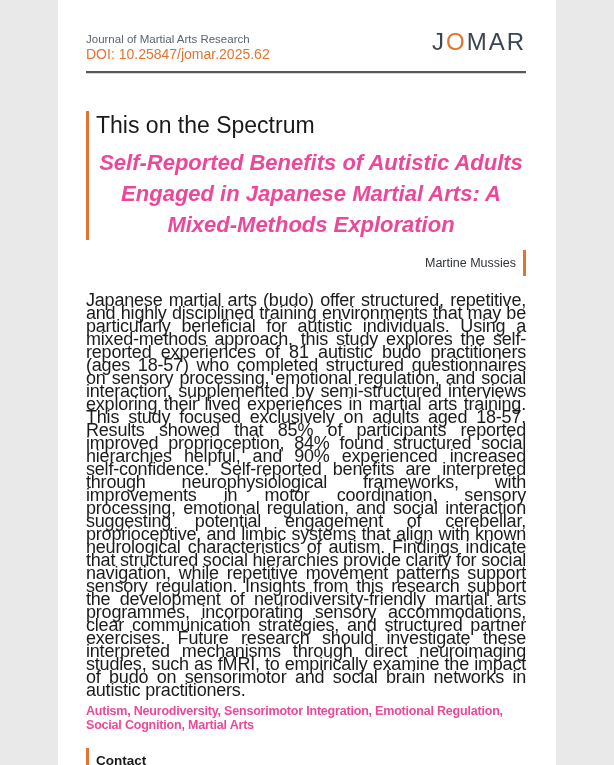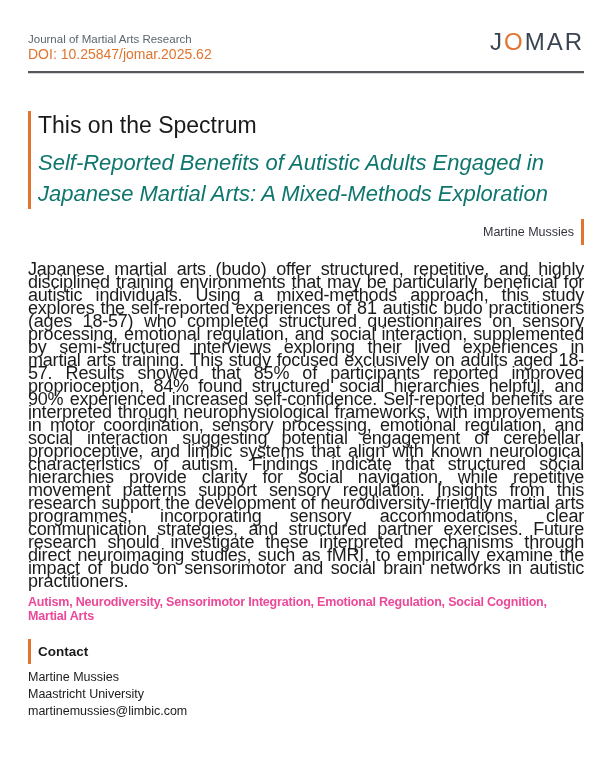--- a/index.html
+++ b/index.html
@@ -7,21 +7,21 @@
     --logo-dark: #3A4551;
     --header-gray: #5A646E;
     --rule-gray: #54585D;
     --text-dark: #1B1B1B;
   }
   * { margin: 0; padding: 0; box-sizing: border-box; }
   html, body { background: #e9e9e9; }
   body { font-family: "Liberation Sans", "DejaVu Sans", sans-serif; }
   .page {
     position: relative;
-    width: 614px;
+    width: 498px;
     height: 765px;
     margin: 0 auto;
     background: #ffffff;
     padding: 26px 30px 0 28px;
     overflow: hidden;
     color: var(--text-dark);
   }
   
   .masthead {
     display: flex;
@@ -67,24 +67,25 @@
   .title-content { padding-left: 7px; }
   .article-title {
     font-size: 23px;
     font-weight: 400;
     line-height: 29px;
     color: #1A1A1A;
   }
   .article-subtitle {
     font-size: 22px;
     font-style: italic;
-    font-weight: 400;
+    font-weight: 700;
     line-height: 31px;
     margin-top: 7px;
-    color: #0f766e;
+    color: #ec4899;
+    text-align: center;
   }
   .author-row {
     display: flex;
     justify-content: flex-end;
     align-items: center;
     margin-top: 10px;
   }
   .author-name {
     font-size: 12.5px;
     color: #30343A;

